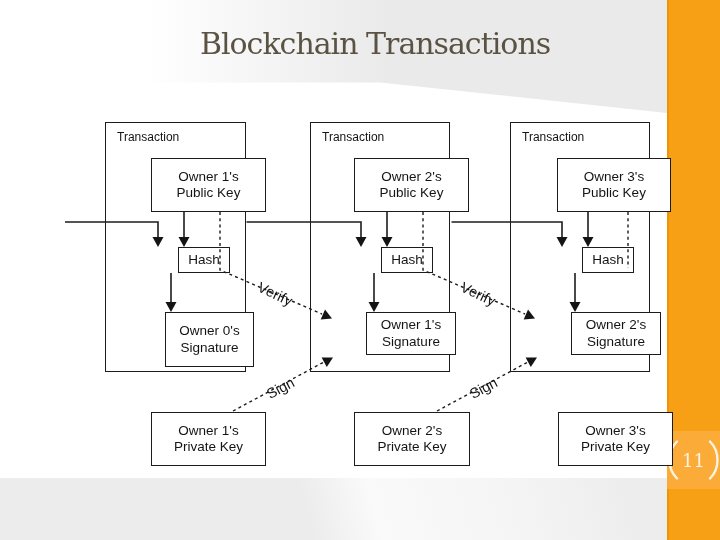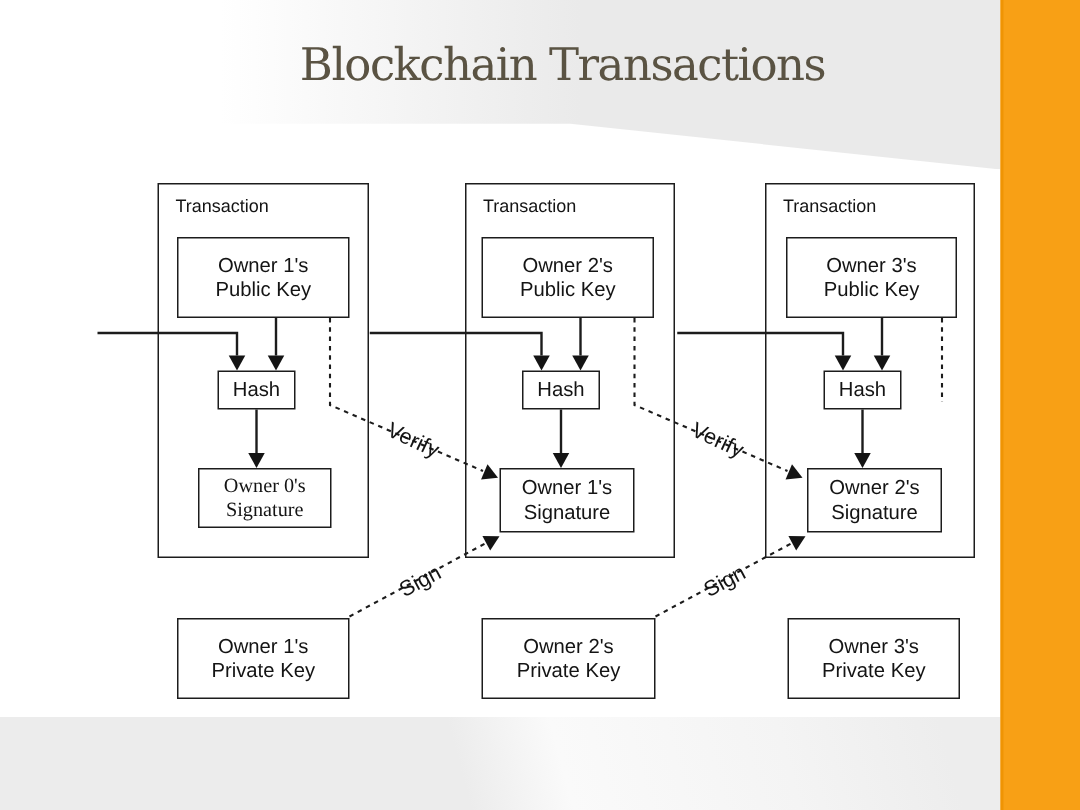--- a/index.html
+++ b/index.html
@@ -27,36 +27,36 @@
   .slide-title{position:absolute;left:375px;top:26px;transform:translateX(-50%);
     white-space:nowrap;font-family:"DejaVu Serif",serif;font-size:30px;
     color:#5a5343;letter-spacing:-1px;}
 
   
   .box{position:absolute;background:#ffffff;border:1.5px solid #1c1c1c;box-sizing:border-box;
     color:#141414;}
   .tx-box{background:#ffffff;}
   .tx-label{position:absolute;left:11px;top:7px;font-size:12px;color:#141414;}
   .cell{display:flex;flex-direction:column;align-items:center;justify-content:center;
-    text-align:center;font-size:13.5px;line-height:16.5px;}
+    text-align:center;font-size:13.5px;line-height:16.5px;margin-left:33px;}
 
   
   .t1{left:105px;top:122px;width:141px;height:250px;}
   .t2{left:310px;top:122px;width:140px;height:250px;}
   .t3{left:510px;top:122px;width:140px;height:250px;}
   
   .pk1{left:118px;top:158px;width:115px;height:54px;}
   .pk2{left:321px;top:158px;width:115px;height:54px;}
   .pk3{left:524px;top:158px;width:114px;height:54px;}
   
   .h1{left:145px;top:247px;width:52px;height:26px;}
   .h2{left:348px;top:247px;width:52px;height:26px;}
   .h3{left:549px;top:247px;width:52px;height:26px;}
   
-  .s1{left:132px;top:312px;width:89px;height:40px;font-family:Liberation Serif, serif;}
+  .s1{left:132px;top:312px;width:89px;height:55px;}
   .s2{left:333px;top:312px;width:90px;height:43px;}
   .s3{left:538px;top:312px;width:90px;height:43px;}
   
   .p1{left:118px;top:412px;width:115px;height:54px;}
   .p2{left:321px;top:412px;width:116px;height:54px;}
   .p3{left:525px;top:412px;width:115px;height:54px;}
 
   .svg-layer{position:absolute;left:0;top:0;pointer-events:none;}
 
   .edge-label{position:absolute;font-size:14.5px;color:#141414;white-space:nowrap;}
@@ -67,20 +67,29 @@
 </style>
 </head>
 <body>
 
 <div class="stage">
 
   <div class="bg-top-wedge"></div>
   <div class="bg-bottom-band"></div>
 
   <div class="side-bar"></div>
+  <div class="page-badge">
+    <svg class="bracket-svg" width="11" height="40" viewBox="0 0 11 40">
+      <path d="M9,1.5 C3.5,7 1.5,13 1.5,20 C1.5,27 3.5,33 9,38.5" fill="none" stroke="#fdf3df" stroke-width="2.4" stroke-linecap="round"></path>
+    </svg>
+    <span class="page-num">11</span>
+    <svg class="bracket-svg" width="11" height="40" viewBox="0 0 11 40">
+      <path d="M2,1.5 C7.5,7 9.5,13 9.5,20 C9.5,27 7.5,33 2,38.5" fill="none" stroke="#fdf3df" stroke-width="2.4" stroke-linecap="round"></path>
+    </svg>
+  </div>
 
   <div class="slide-title">Blockchain Transactions</div>
 
   <div class="box tx-box t1">
     <span class="tx-label">Transaction</span>
   </div>
   <div class="box cell pk1">
     <span>Owner 1's</span>
     <span>Public Key</span>
   </div>

